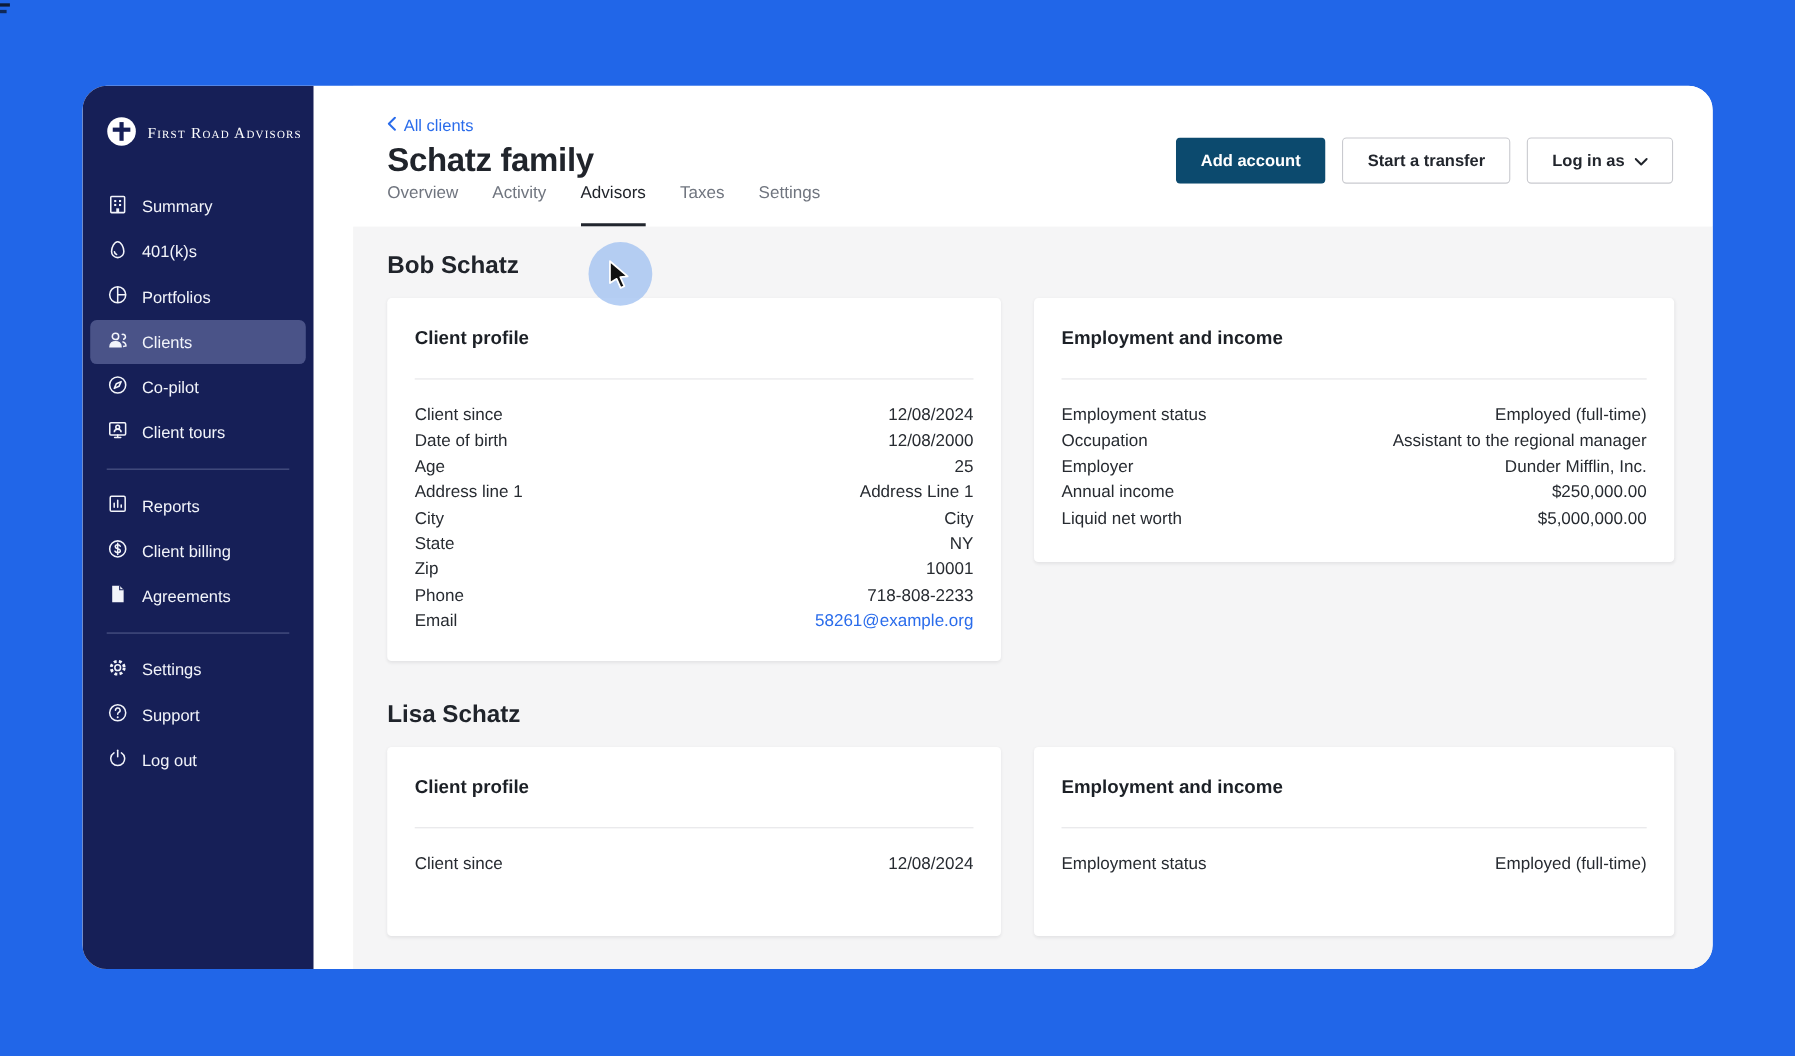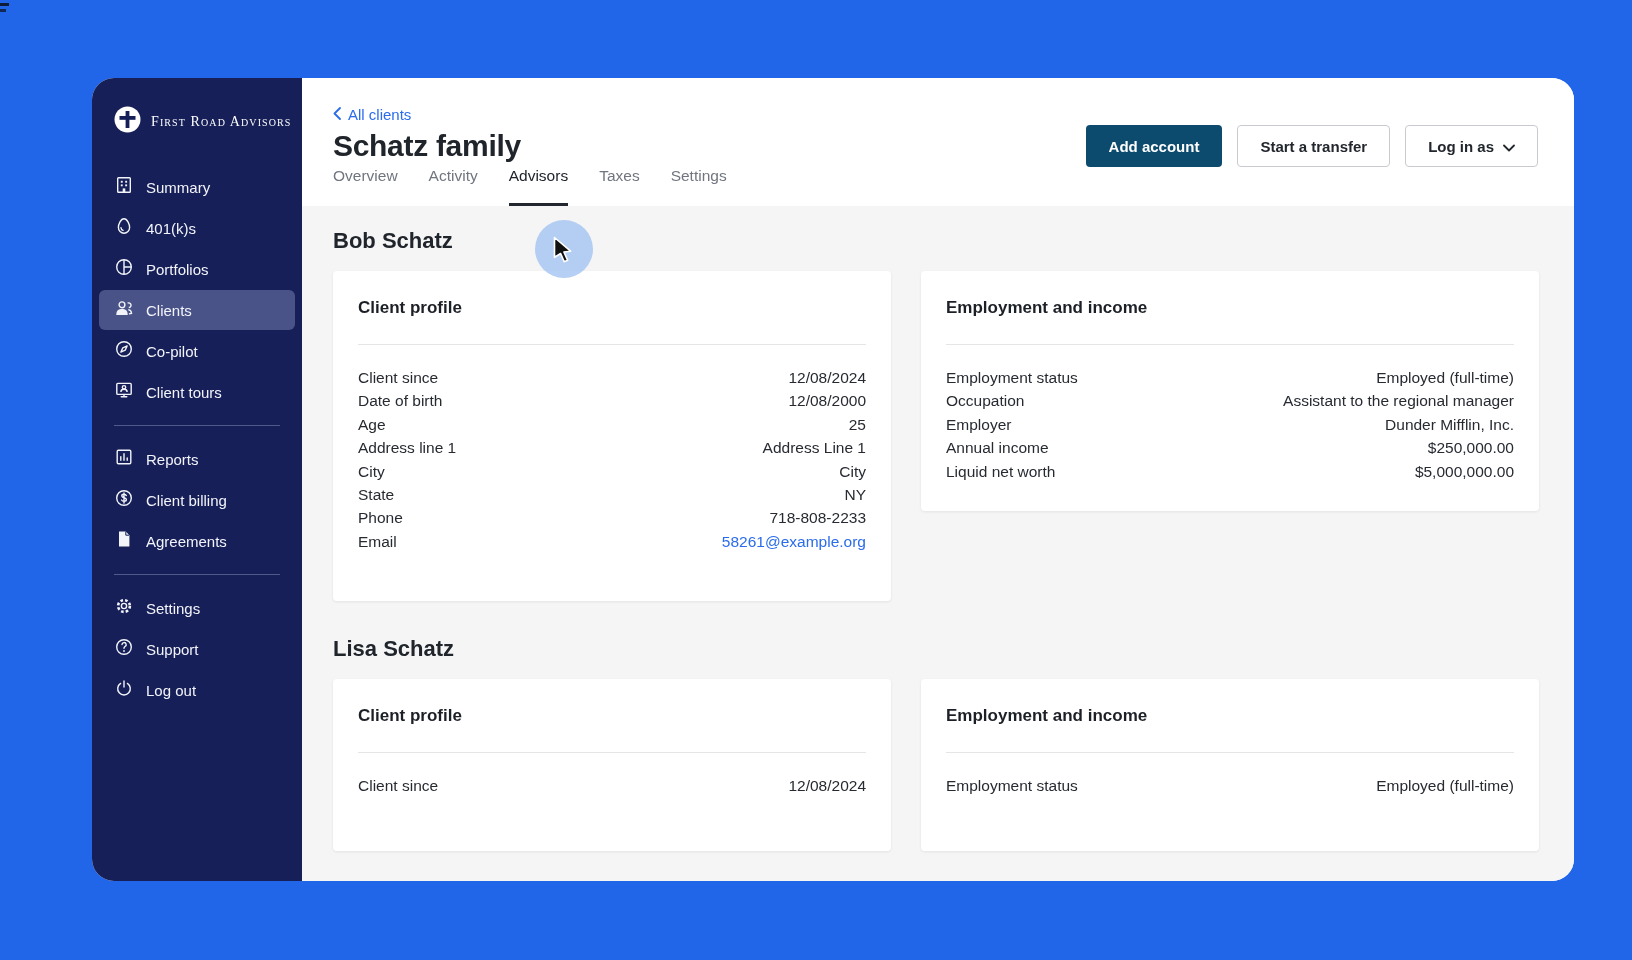--- a/index.html
+++ b/index.html
@@ -6,38 +6,38 @@
   html,body { width:1632px; height:960px; }
   body {
     background:#2166e8;
     font-family:"Liberation Sans","DejaVu Sans",sans-serif;
     position:relative; overflow:hidden;
     -webkit-font-smoothing:antialiased;
   }
   .artifact { position:absolute; left:0; top:3px; width:9px; height:3px; background:rgba(10,15,25,.85); }
   .artifact2 { position:absolute; left:0; top:9px; width:6px; height:3px; background:rgba(10,15,25,.7); }
 
-  .app { position:absolute; left:92px; top:78px; width:1482px; height:803px;
+  .app { position:absolute; left:75px; top:78px; width:1482px; height:803px;
          background:#fff; border-radius:22px; overflow:hidden; display:flex; }
 
   
   .sidebar { width:210px; flex-shrink:0; background:#161f57; color:#f2f4fa; }
   .brand { display:flex; align-items:center; gap:10px; padding:28px 10px 0 22px; }
   .brand-text { font-family:"Liberation Serif","DejaVu Serif",serif; font-variant:small-caps;
                 font-size:14px; letter-spacing:1.1px; color:#fff; white-space:nowrap; }
   .nav { padding:30px 7px 0; }
   .nav-item { display:flex; align-items:center; gap:12px; height:40px; margin-bottom:1px;
               padding-left:15px; border-radius:6px; cursor:pointer; }
   .nav-item .lbl { font-size:15px; color:#f2f4fa; }
   .nav-item.active { background:#4a5388; }
   .nav-item svg { flex-shrink:0; }
   .nav-div { height:1px; background:rgba(140,150,190,.5); margin:13px 15px 13px 15px; }
 
   
-  .main { flex:1; min-width:0; display:flex; flex-direction:column; }
+  .main { flex:1; min-width:0; display:flex; flex-direction:column;padding-left:36px; }
   .header { background:#fff; padding:28px 36px 0 31px; }
   .backlink { display:inline-flex; align-items:center; gap:7px; color:#2a6ceb;
               font-size:15px; cursor:pointer; }
   .title-row { display:flex; justify-content:space-between; align-items:center; margin-top:1px; }
   .page-title { font-size:30px; font-weight:700; color:#20242b; letter-spacing:-.3px; }
   .actions { display:flex; gap:15px; }
   .btn { height:42px; display:inline-flex; align-items:center; gap:9px; padding:0 22px;
          border-radius:4px; font-size:15px; font-weight:600; cursor:pointer;
          border:1px solid transparent; background:#fff; color:#22262d; }
   .btn.primary { background:#0c4a6e; color:#fff; }
@@ -260,20 +260,24 @@
               </div>
             <div class="frow">
                 <span>City</span>
                 <span class="val">City</span>
               </div>
             <div class="frow">
                 <span>State</span>
                 <span class="val">NY</span>
               </div>
             <div class="frow">
+                <span>Zip</span>
+                <span class="val">10001</span>
+              </div>
+            <div class="frow">
                 <span>Phone</span>
                 <span class="val">718-808-2233</span>
               </div>
             <div class="frow">
                 <span>Email</span>
                 <span class="val link">58261@example.org</span>
               </div>
           </div>
           <div class="card employment">
             <div class="card-title">Employment and income</div>

